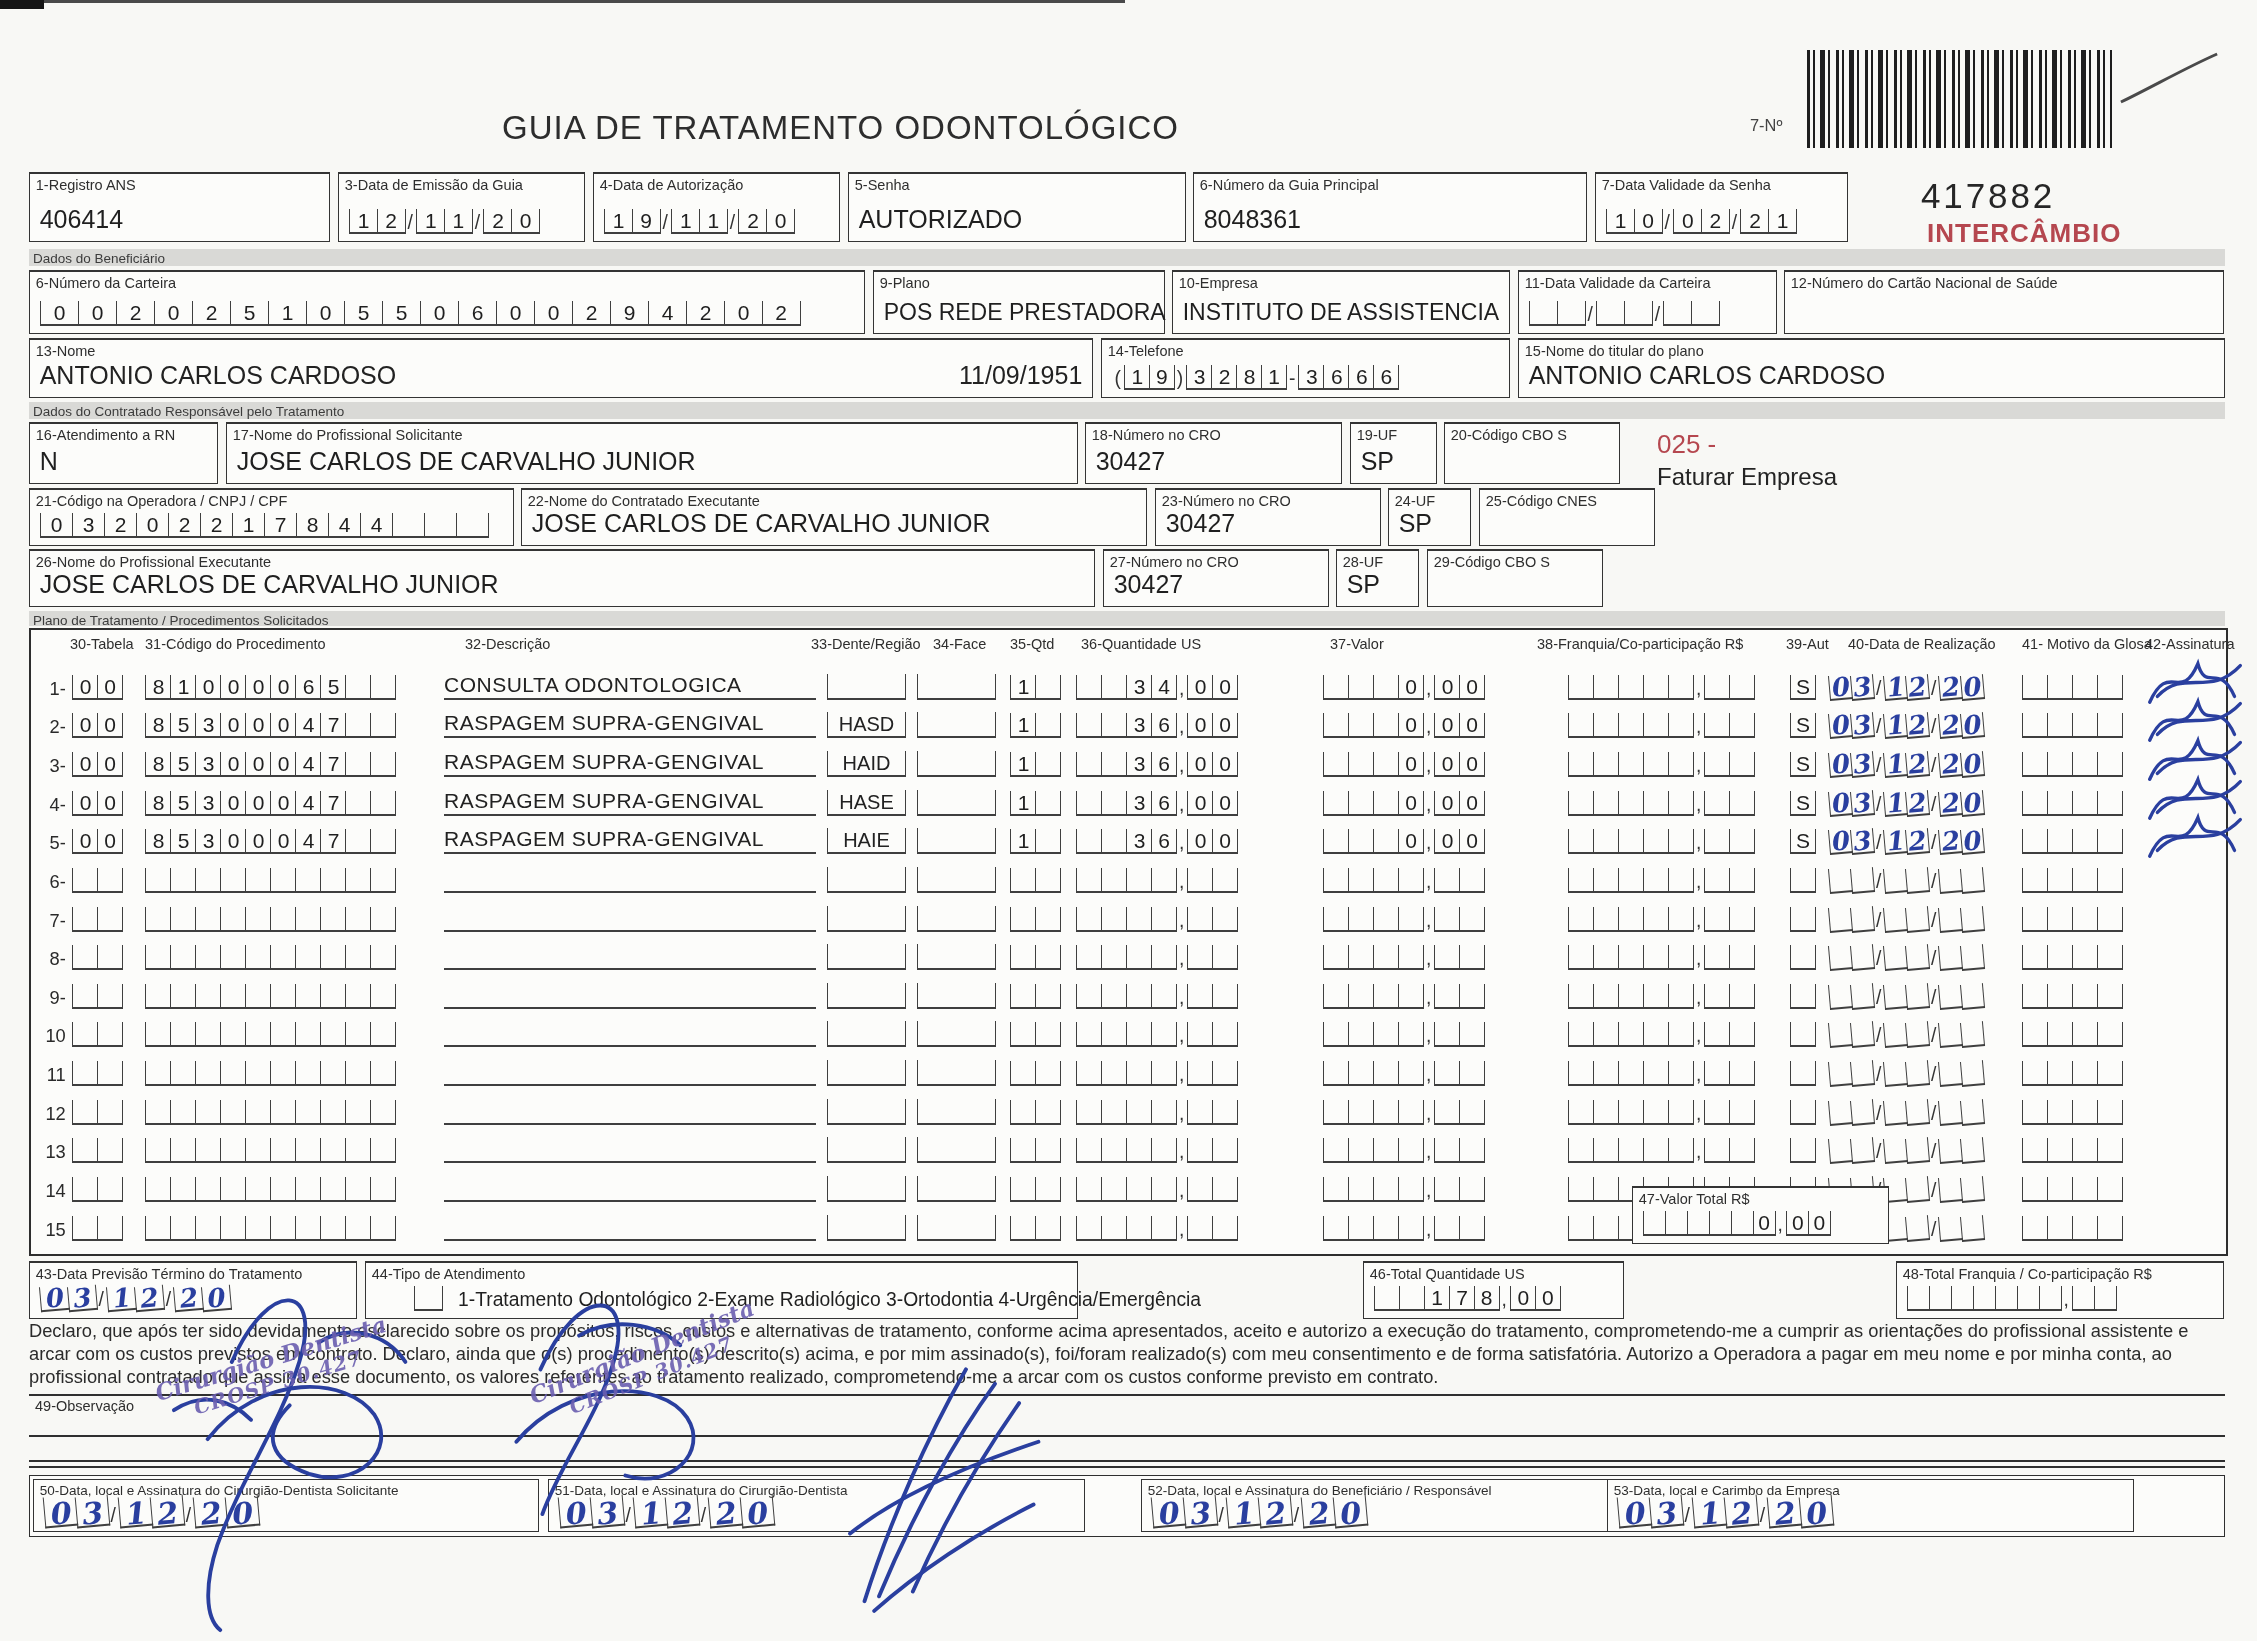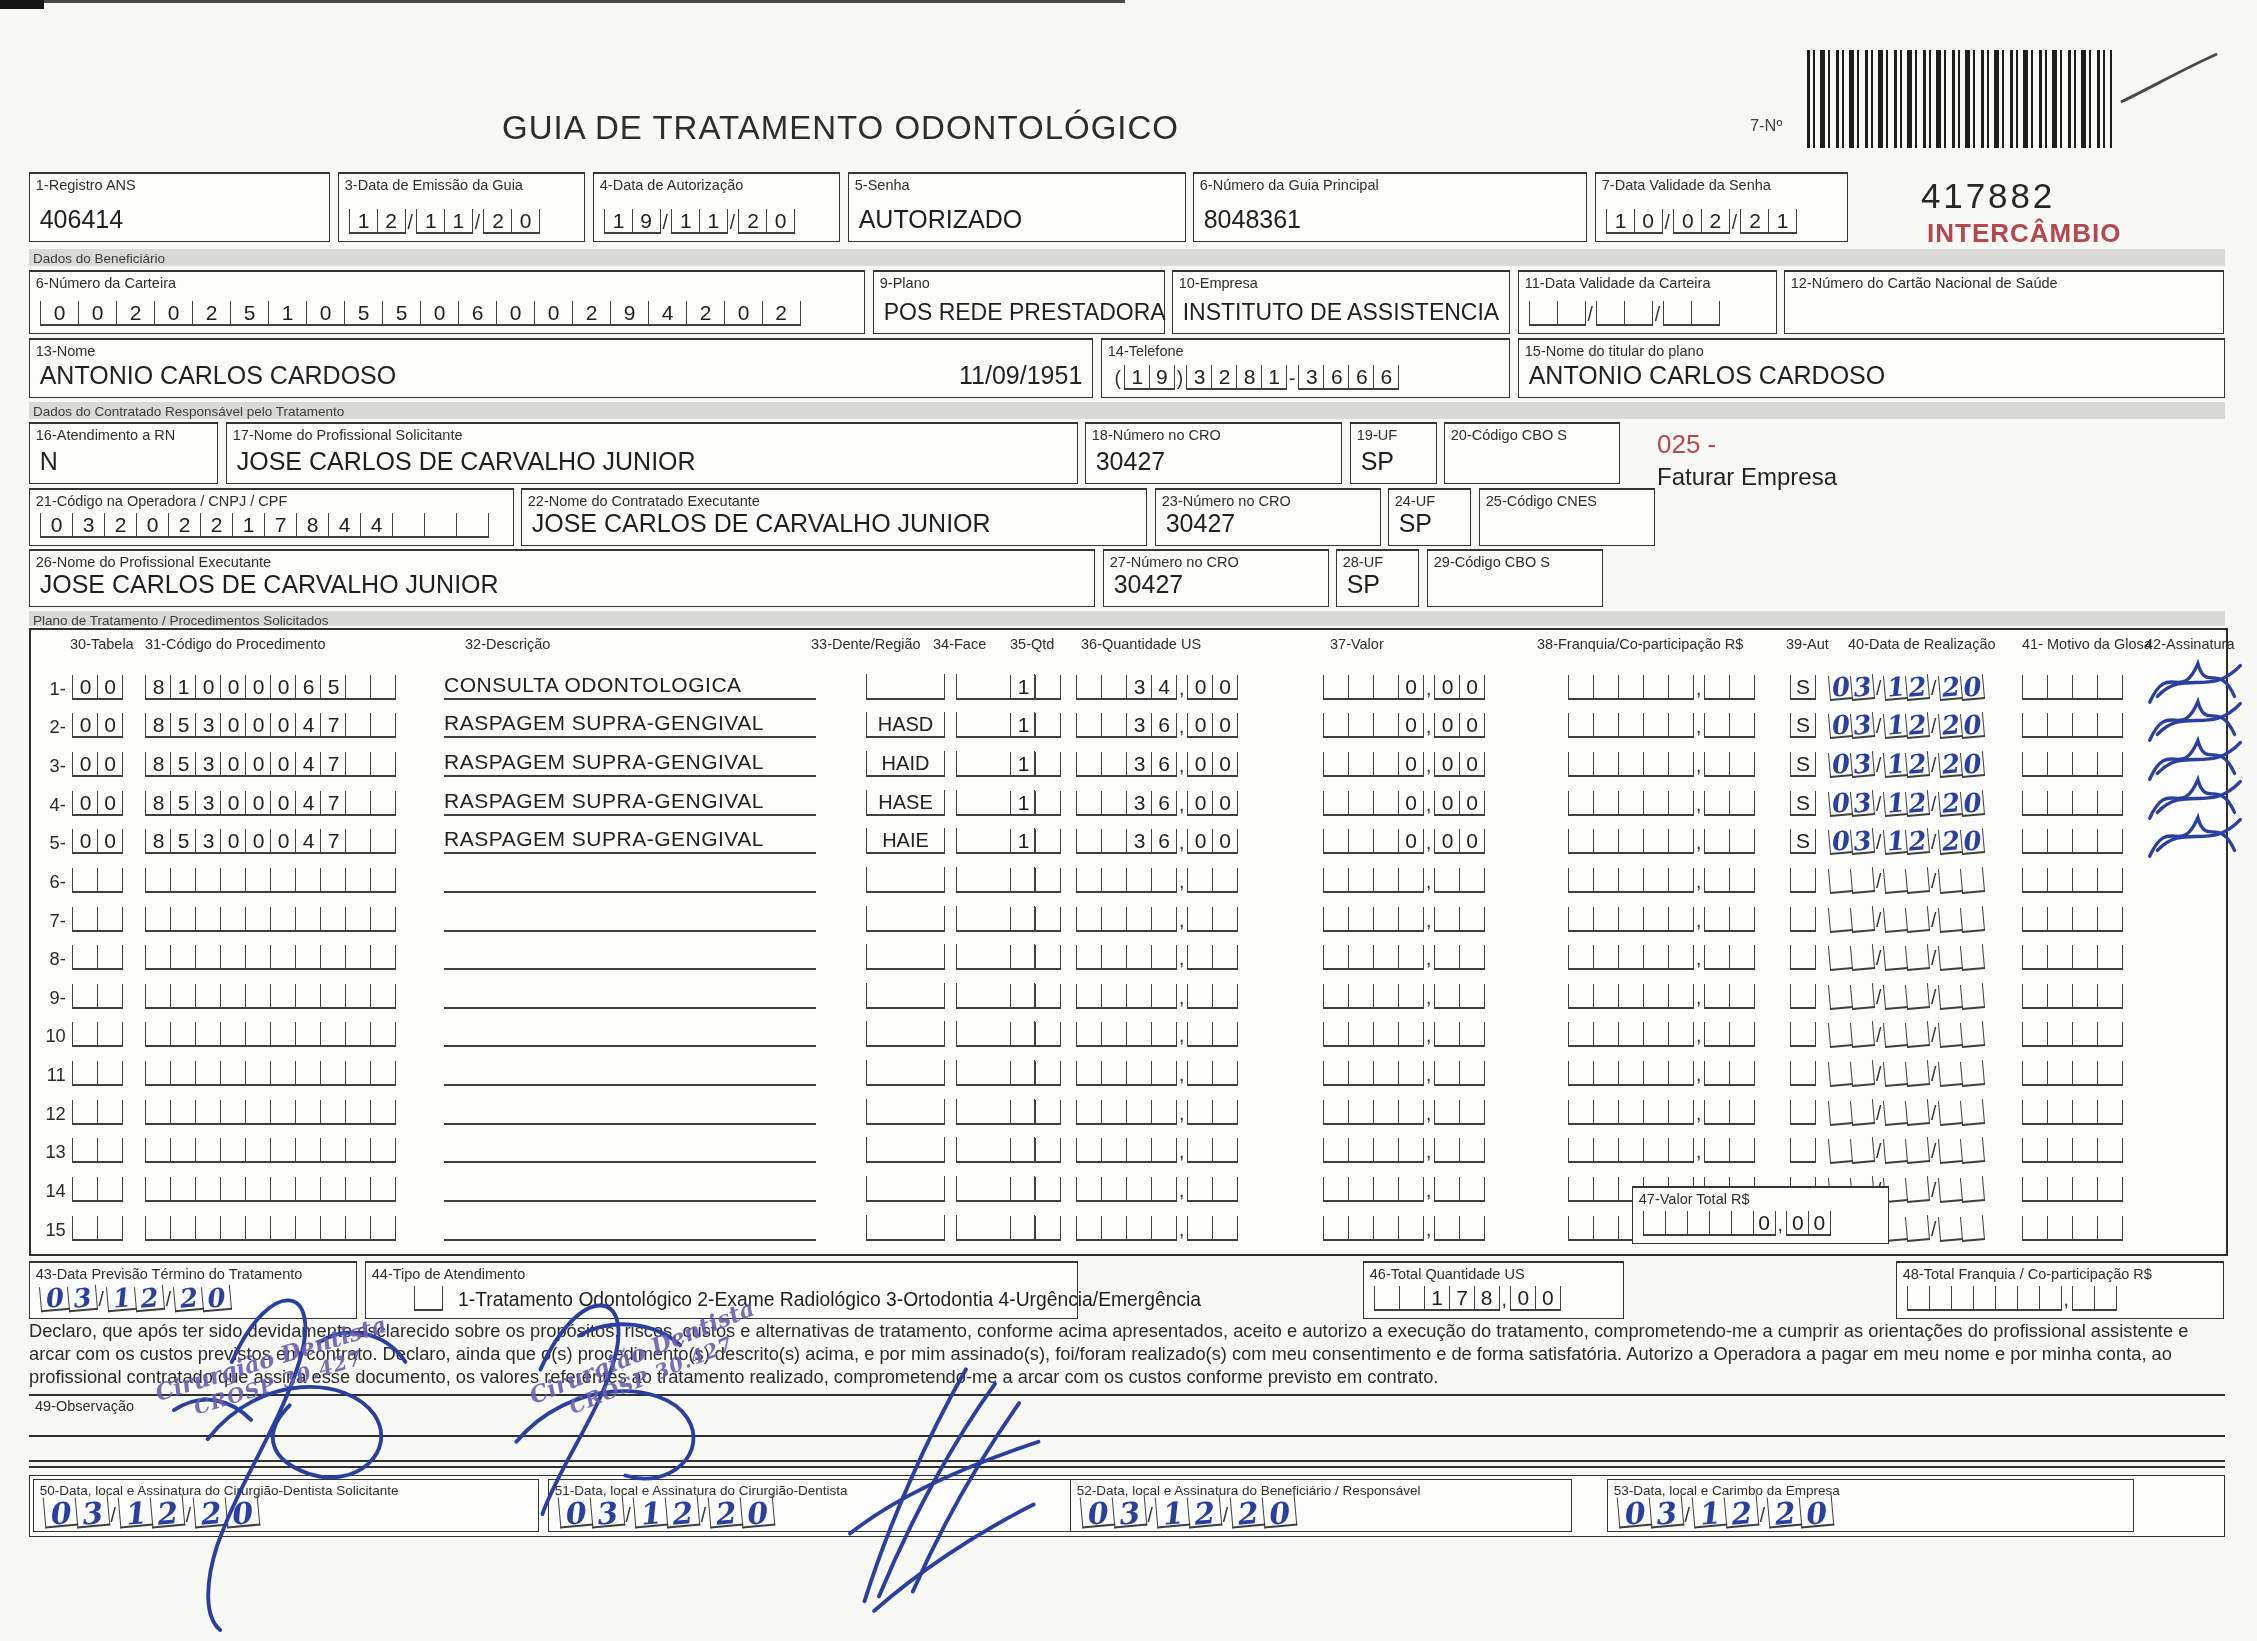--- a/index.html
+++ b/index.html
@@ -57,21 +57,21 @@
   
   .ttable { position:absolute; left:29px; top:628px; width:2199px; height:628px; background:#fcfcfa; border:2.9px solid #2e2e2e; }
   .th { position:absolute; top:5.8px; font-size:14.5px; color:#2e2e2e; white-space:nowrap; }
   .trow { position:absolute; left:0; width:100%; height:39px; }
   .trow > * { position:absolute; bottom:1.9px; }
   .c-num { left:5.8px; width:29px; text-align:right; font-size:18.3px; color:#2a2a2a; }
   .c-tabela { left:41px; }
   .c-codigo { left:114px; }
   .c-desc { left:413px; width:372px; border-bottom:2.9px solid #3f3f3f; font-size:21px; height:27px; letter-spacing:0.5px; white-space:nowrap; }
   .c-dente, .c-face { width:79px; border-left:1.9px solid #3f3f3f; border-right:1.9px solid #3f3f3f; border-bottom:2.9px solid #3f3f3f;
-                      height:26px; text-align:center; font-size:20px; line-height:24px;margin-left:39px; }
+                      height:26px; text-align:center; font-size:20px; line-height:24px; }
   .c-dente { left:796px; }
   .c-face { left:886px; }
   .c-qtd { left:979px; }
   .c-us { left:1045px; }
   .c-valor { left:1292px; }
   .c-franquia { left:1537px; }
   .c-aut { left:1759px; }
   .c-data { left:1798px; }
   .c-motivo { left:1991px; }
   .c-sig { left:2111px; width:106px; height:54px; bottom:-5.8px; }
@@ -1548,21 +1548,21 @@
         <span class="dcell ink">0</span>
         <span class="dcell ink" style="border-right: 1.9px solid rgb(63, 63, 63);">3</span>
         <span class="dsep">/</span>
         <span class="dcell ink">1</span>
         <span class="dcell ink" style="border-right: 1.9px solid rgb(63, 63, 63);">2</span>
         <span class="dsep">/</span>
         <span class="dcell ink">2</span>
         <span class="dcell ink" style="border-right: 1.9px solid rgb(63, 63, 63);">0</span>
       </span>
   </div>
-  <div class="sigbox" style="left:1070px;width:502px;">
+  <div class="sigbox" style="left:1141px;width:502px;">
     <span class="flabel">52-Data, local e Assinatura do Beneficiário / Responsável</span>
     <span class="digits bigink">
         <span class="dcell ink">0</span>
         <span class="dcell ink" style="border-right: 1.9px solid rgb(63, 63, 63);">3</span>
         <span class="dsep">/</span>
         <span class="dcell ink">1</span>
         <span class="dcell ink" style="border-right: 1.9px solid rgb(63, 63, 63);">2</span>
         <span class="dsep">/</span>
         <span class="dcell ink">2</span>
         <span class="dcell ink" style="border-right: 1.9px solid rgb(63, 63, 63);">0</span>

